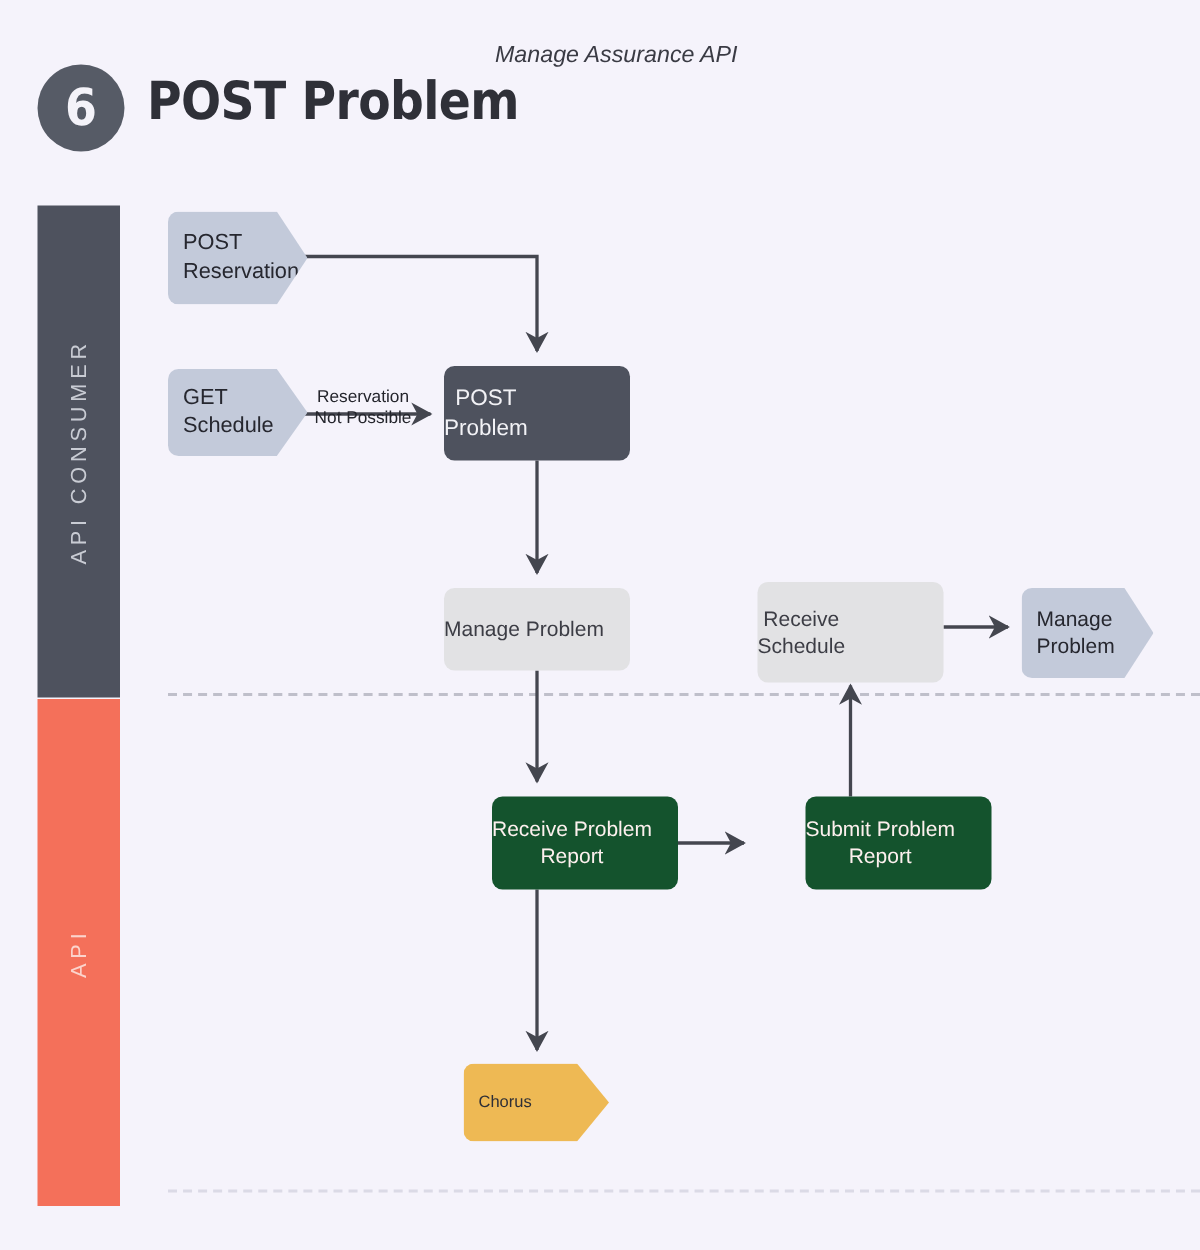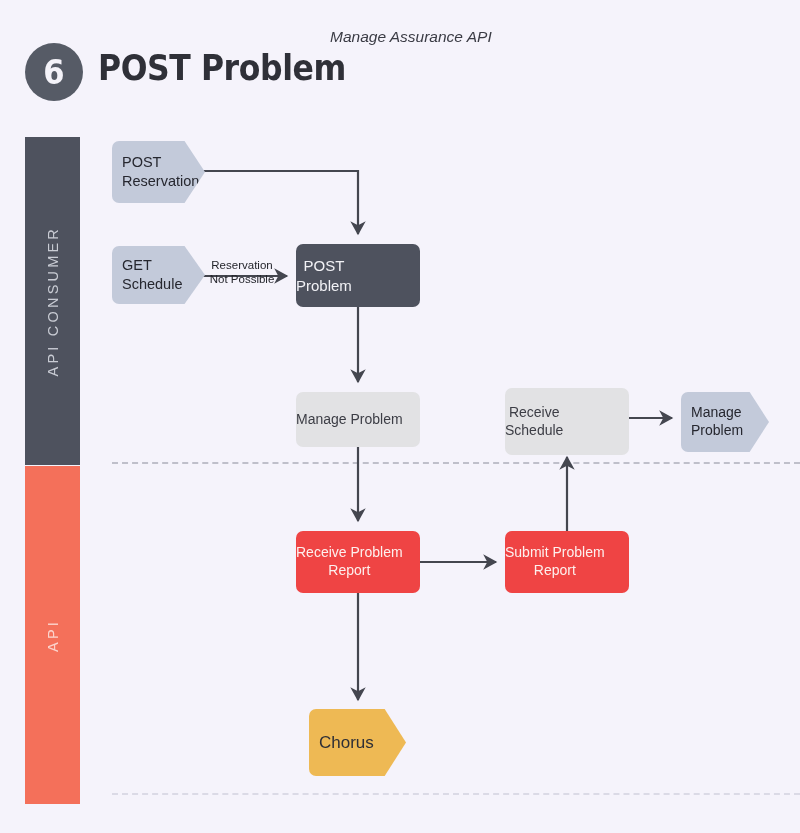--- a/index.html
+++ b/index.html
@@ -102,33 +102,33 @@
     padding-right: 20px;
     padding-left: 10px;
     text-align: left;
     white-space: pre-line;
   }
 
   
   .s-dark   { background: #4e525e; color: #f2f2f6; }
   .s-grey   { background: #e2e2e4; color: #3c3d45; }
   .s-blue   { background: #c3cada; color: #26272f; }
-  .s-salmon { background: #ef4444; color: #fdf0ee; }
+  .s-salmon { background: #14532d; color: #fdf0ee; margin-left: 32px; }
   .s-gold   { background: #eeb954; color: #2e2f36; }
 
   
   #node-post-reservation { left: 112px; top: 141px; width: 93px;  height: 62px; font-size: 14.5px; }
   #node-get-schedule     { left: 112px; top: 246px; width: 93px;  height: 58px; font-size: 14.5px; }
   #node-post-problem     { left: 296px; top: 244px; width: 124px; height: 63px; font-size: 15px;  }
   #node-submit-problem   { left: 296px; top: 392px; width: 124px; height: 55px; font-size: 14px;  }
   #node-receive-schedule { left: 505px; top: 388px; width: 124px; height: 67px; font-size: 14px;  }
   #node-manage-problem   { left: 681px; top: 392px; width: 88px;  height: 60px; font-size: 14px;  }
   #node-receive-report   { left: 296px; top: 531px; width: 124px; height: 62px; font-size: 14px;  }
   #node-return-report    { left: 505px; top: 531px; width: 124px; height: 62px; font-size: 14px;  }
-  #node-chorus           { left: 309px; top: 709px; width: 97px;  height: 67px; font-size: 17px;}
+  #node-chorus           { left: 309px; top: 709px; width: 97px;  height: 52px; font-size: 11px;}
 
   
   #connectors {
     position: absolute; left: 0; top: 0;
     width: 800px; height: 833px;
     pointer-events: none;
   }
 
   
   #edge-label-reservation-not-possible {

